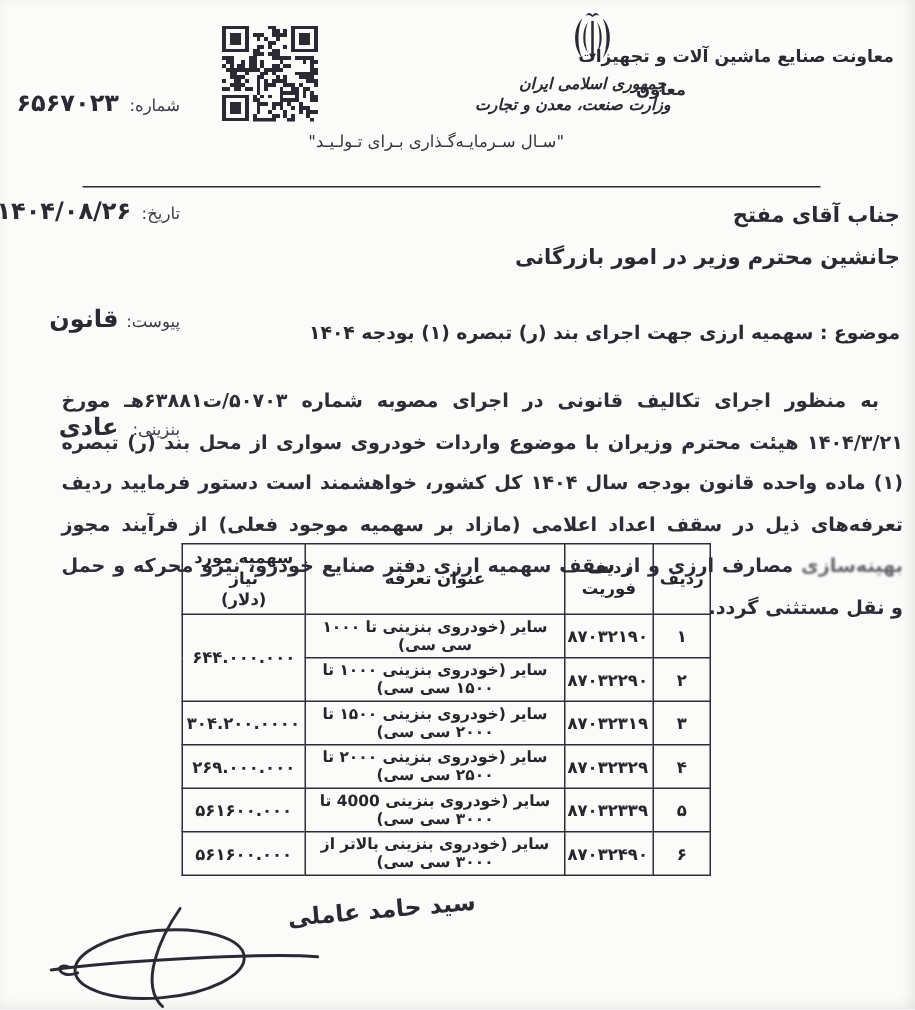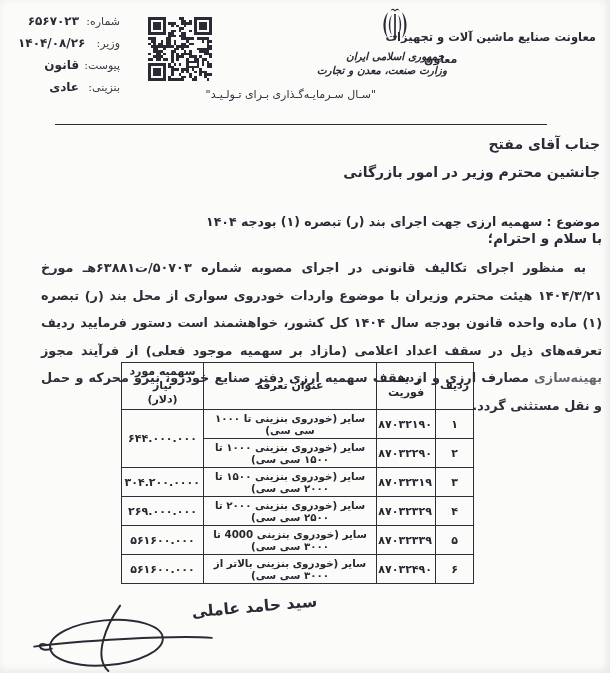--- a/index.html
+++ b/index.html
@@ -6,21 +6,21 @@
   html,body { background:#ffffff; }
   body { font-family:"DejaVu Sans", sans-serif; color:#2a2a35; }
   .page {
     position:relative; width:610px; height:673px; background:#fbfbf9;
     overflow:hidden; box-shadow: inset -4px 0 8px rgba(0,0,0,.05), inset 0 -4px 8px rgba(0,0,0,.04);
   }
   
   .meta { position:absolute; top:14px; left:18px; width:102px; }
   .meta-row { display:flex; flex-direction:row; justify-content:flex-start; align-items:baseline; gap:7px; margin-bottom:8px; }
   .m-label { font-size:11px; color:#3a3a46; white-space:nowrap; width:34px; }
-  .m-value { font-size:12px; font-weight:bold; white-space:nowrap; }
+  .m-value { font-size:16px; font-weight:bold; white-space:nowrap;margin-top:45px; }
   
   .qr { position:absolute; top:17px; left:148px; width:64px; height:64px; }
   .qr svg { width:100%; height:100%; }
   
   .emblem-block { position:absolute; top:5px; left:343px; width:104px; text-align:center; }
   .emblem-block svg { width:34px; height:40px; }
   .callig { font-size:10.5px; font-weight:bold; font-style:italic; line-height:14px; white-space:nowrap; }
   .slogan { position:absolute; top:88px; left:228px; width:148px; text-align:center; font-size:11px; color:#33333f; white-space:nowrap; }
   
   .dept { position:absolute; top:30px; right:14px; width:172px; text-align:left; }
@@ -65,21 +65,21 @@
 <body>
 
 <div class="page">
 
   <div class="meta">
     <div class="meta-row">
       <span class="m-label">شماره:</span>
       <span class="m-value">۶۵۶۷۰۲۳</span>
     </div>
     <div class="meta-row">
-      <span class="m-label">وزیر:</span>
+      <span class="m-label">تاریخ:</span>
       <span class="m-value">۱۴۰۴/۰۸/۲۶</span>
     </div>
     <div class="meta-row">
       <span class="m-label">پیوست:</span>
       <span class="m-value">قانون</span>
     </div>
     <div class="meta-row">
       <span class="m-label">بنزینی:</span>
       <span class="m-value">عادی</span>
     </div>
@@ -327,21 +327,20 @@
   <div class="dept">
     <div class="dept-line1">معاونت صنایع ماشین آلات و تجهیزات</div>
     <div class="dept-line2">معاون</div>
   </div>
 
   <div class="rule"></div>
 
   <div class="recipient">جناب آقای مفتح</div>
   <div class="recipient-title">جانشین محترم وزیر در امور بازرگانی</div>
   <div class="subject">موضوع : سهمیه ارزی جهت اجرای بند (ر) تبصره (۱) بودجه ۱۴۰۴</div>
-  <div class="salutation">با سلام و احترام؛</div>
 
   <p class="body-text"><span>به منظور اجرای تکالیف قانونی در اجرای مصوبه شماره ۵۰۷۰۳/ت۶۳۸۸۱هـ مورخ ۱۴۰۴/۳/۲۱ هیئت محترم وزیران با موضوع واردات خودروی سواری از محل بند (ر) تبصره (۱) ماده واحده قانون بودجه سال ۱۴۰۴ کل کشور، خواهشمند است دستور فرمایید ردیف تعرفه‌های ذیل در سقف اعداد اعلامی (مازاد بر سهمیه موجود فعلی) از فرآیند مجوز </span><span class="smudge">بهینه‌سازی</span><span> مصارف ارزی و از سقف سهمیه ارزی دفتر صنایع خودرو، نیرو محرکه و حمل و نقل مستثنی گردد.</span></p>
 
   <table class="quota-table">
     <colgroup>
       <col class="col-no">
         <col class="col-code">
         <col class="col-title">
         <col class="col-quota">
     </colgroup>

